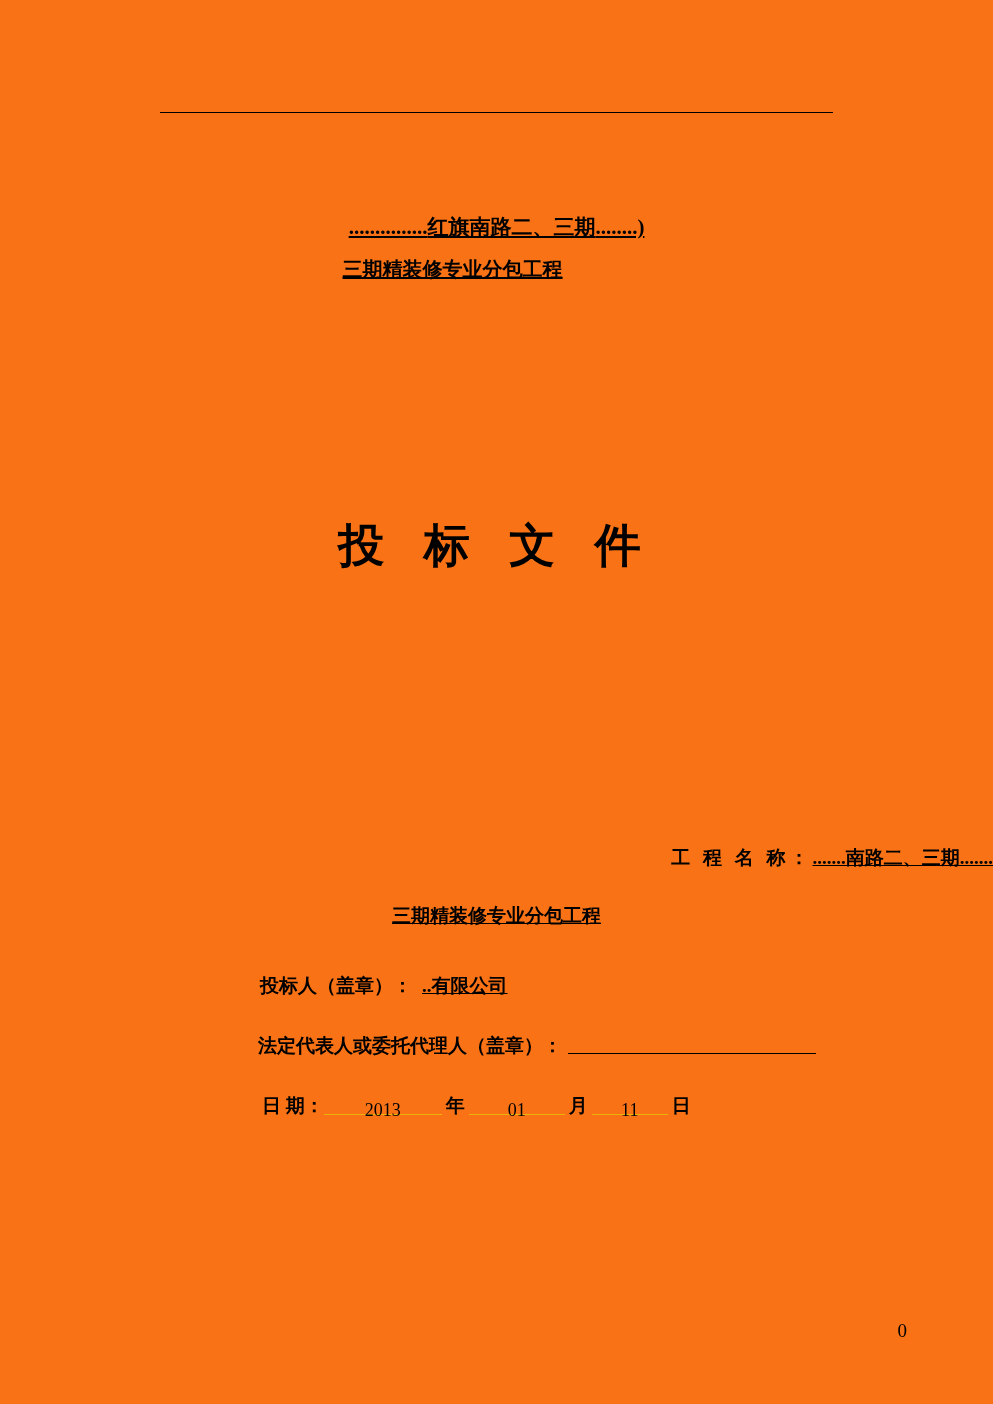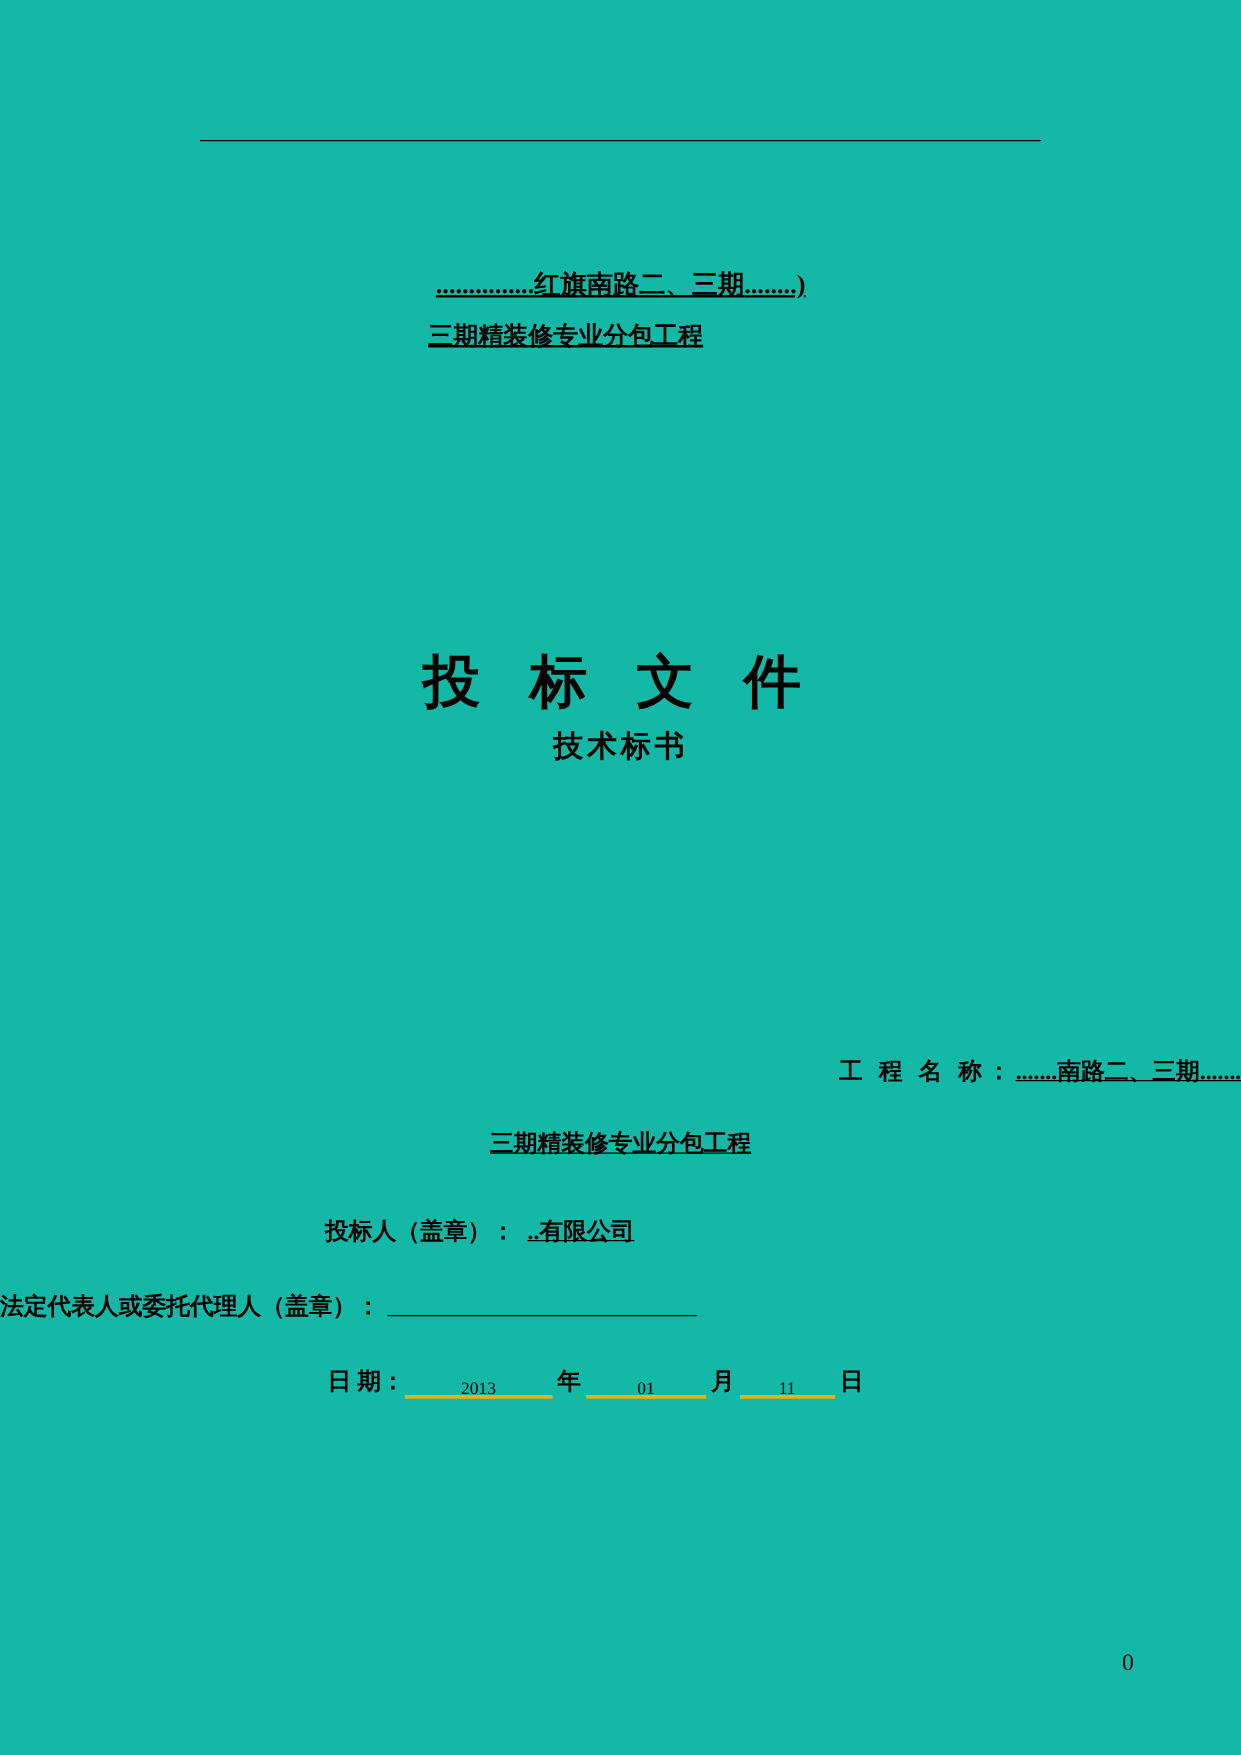--- a/index.html
+++ b/index.html
@@ -9,21 +9,21 @@
   }
   body {
     font-family: "Liberation Serif", "DejaVu Serif", serif;
     color: #000000;
   }
   .page {
     position: relative;
     width: 993px;
     height: 1404px;
     margin: 0 auto;
-    background: #14b8a6;
+    background: #f97316;
     overflow: hidden;
   }
   .header-rule {
     position: absolute;
     left: 160px;
     top: 112px;
     width: 673px;
     height: 0;
     border-top: 1px solid #000000;
   }
@@ -121,44 +121,45 @@
   .r3 {
     margin-top: 30px;
     padding-left: 260px;
   }
   .r3 .value {
     text-decoration: underline;
     padding-left: 10px;
   }
   .r4 {
     margin-top: 20px;
+    padding-left: 258px;
   }
   .r4 .blank {
     display: inline-block;
     width: 248px;
     border-bottom: 1px solid #000000;
     height: 18px;
     vertical-align: -2px;
     margin-left: 6px;
   }
   .r5 {
     margin-top: 20px;
     padding-left: 262px;
   }
   .r5 .lbl-date {
     letter-spacing: 0;
   }
   .r5 .fill {
     display: inline-block;
     text-align: center;
-    border-bottom: 3px solid #eab308;
+    border-bottom: 1px solid #eab308;
     height: 24px;
     vertical-align: -4px;
     font-weight: normal;
-    font-size: 14px;
+    font-size: 18px;
   }
   .r5 .fill-year { width: 118px; }
   .r5 .fill-month { width: 96px; }
   .r5 .fill-day { width: 76px; }
   .r5 .unit {
     padding: 0 4px;
   }
 
   
   .page-number {
@@ -179,21 +180,20 @@
   <div class="top-block">
     <div class="top-line-1">
       <span class="dots">...............</span><span class="u">红旗南路二、三期</span><span class="dots">........)</span>
     </div>
     <div class="top-line-2">
       <span>三期精装修专业分包工程</span>
     </div>
   </div>
 
   <div class="main-title">投 标 文 件</div>
-  <div class="sub-title">技术标书</div>
 
   <div class="form-block">
 
     <div class="row row-center r1">
       <span class="label">工 程 名 称：</span><span class="value">.......南路二、三期.......</span>
     </div>
 
     <div class="row r2">
       <span class="value">三期精装修专业分包工程</span>
     </div>

